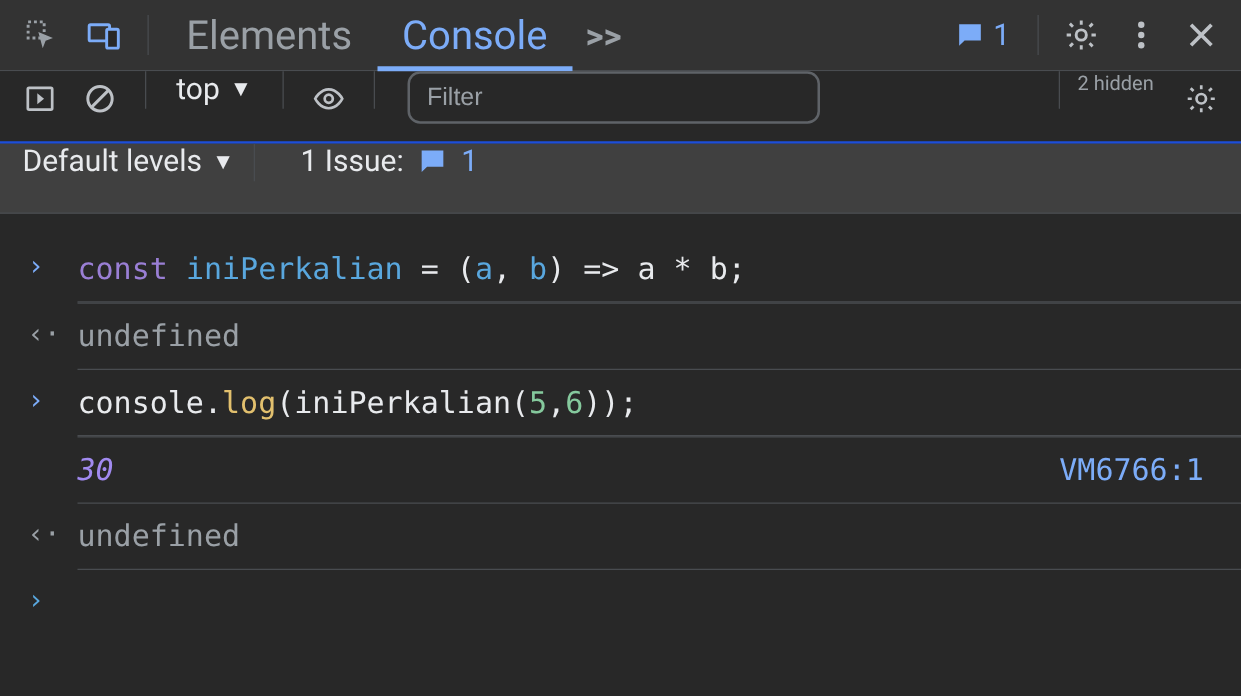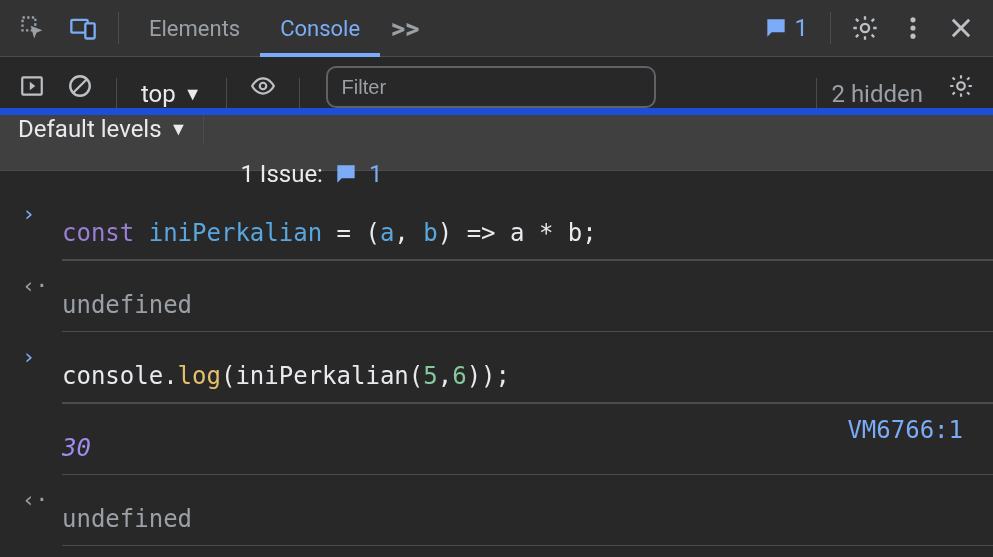--- a/index.html
+++ b/index.html
@@ -37,21 +37,21 @@
     height: 32px;
     background: #494c50;
     margin: 0 10px;
   }
   .tab {
     padding: 0 20px;
     height: 57px;
     display: flex;
     align-items: center;
     color: #9aa0a6;
-    font-size: 22px;
+    font-size: 32px;
     cursor: pointer;
   }
   .tab.active {
     color: #7cacf8;
     border-bottom: 4px solid #7cacf8;
     padding-top: 4px;
   }
   .tb-more {
     width: 50px;
     display: flex;
@@ -78,24 +78,24 @@
     align-items: center;
     justify-content: center;
     color: #bdc1c6;
     cursor: pointer;
   }
   .tb-right-icon svg { width: 28px; height: 28px; }
 
   
   .toolbar {
     display: flex;
-    align-items: flex-end;
+    align-items: flex-start;
     height: 58px;
     background: #282828;
-    border-bottom: 7px solid #1d4ed8;
+    border-bottom: 2px solid #1d4ed8;
     padding: 0 10px;
     gap: 4px;
   }
   .tl-icon {
     width: 44px;
     height: 44px;
     display: flex;
     align-items: center;
     justify-content: center;
     color: #bdc1c6;
@@ -124,21 +124,21 @@
     border: 2px solid #5f6368;
     border-radius: 10px;
     color: #e8eaed;
     font-size: 20px;
     padding: 0 14px;
     margin-left: 12px;
   }
   .filter-input::placeholder { color: #9aa0a6; }
   .hidden-txt {
     color: #9aa0a6;
-    font-size: 24px;
+    font-size: 16px;
     margin-left: auto;
     margin-right: 12px;
   }
 
   
   .levels-row {
     display: flex;
     align-items: flex-start;
     height: 56px;
     background: #404040;
@@ -154,21 +154,20 @@
     font-size: 24px;
     cursor: pointer;
   }
   .issues {
     display: flex;
     align-items: center;
     gap: 10px;
     color: #e8eaed;
     font-size: 24px;
     margin-left: 20px;
-    margin-top: 45px;
   }
   .issues svg { width: 26px; height: 26px; fill: #7cacf8; }
 
   
   .console {
     padding-top: 18px;
     font-family: "SF Mono", Menlo, Consolas, monospace;
     font-size: 24px;
   }
   .row {
@@ -179,21 +178,21 @@
   }
   .row .gutter {
     width: 40px;
     flex-shrink: 0;
     color: #7cacf8;
     font-size: 22px;
     display: flex;
     align-items: center;
   }
   .row .gutter.dim { color: #9aa0a6; }
-  .row .content { flex: 1; margin-top: 18px; }
+  .row .content { flex: 1; }
   .row .src {
     color: #7cacf8;
     cursor: pointer;
     margin-left: auto;
     padding-right: 8px;
   }
   .inner {
     margin-left: 62px;
     border-bottom: 1px solid #494c50;
   }

